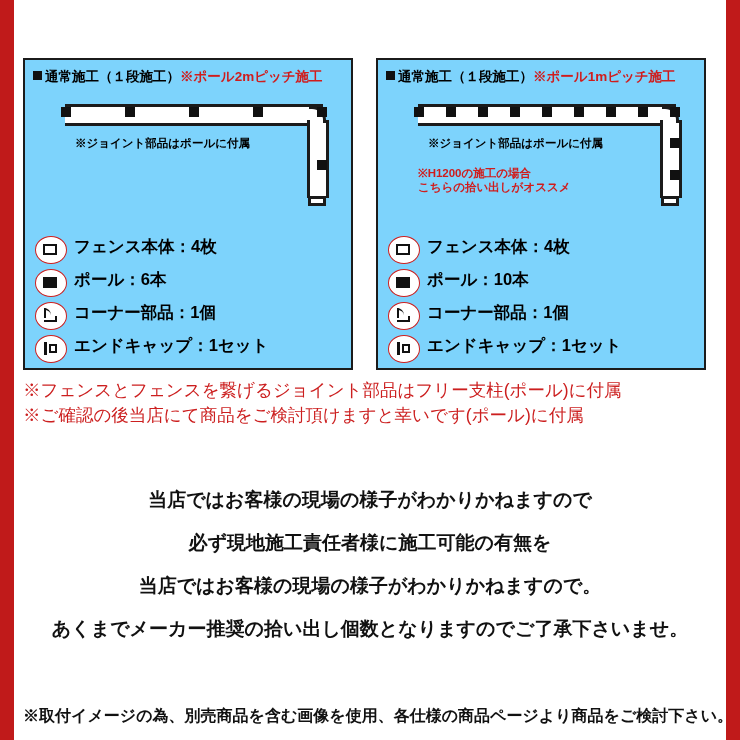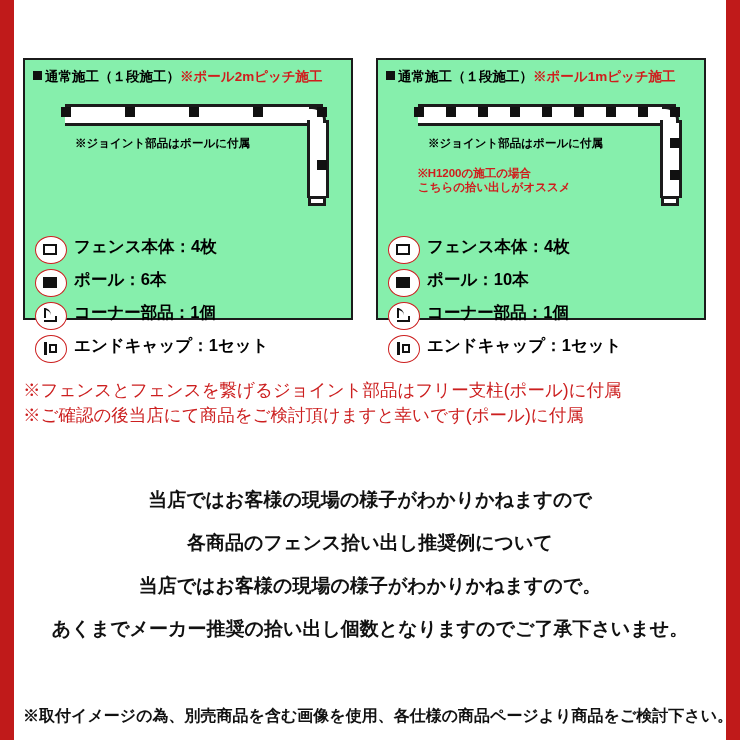--- a/index.html
+++ b/index.html
@@ -67,24 +67,24 @@
     font-weight: bold;
     letter-spacing: 0.5px;
     white-space: nowrap;
   }
 
   
   .panel {
     position: absolute;
     top: 58px;
     width: 330px;
-    height: 262px;
+    height: 312px;
     border: 2px solid #1b1b1b;
     box-sizing: border-box;
-    background: #86efac;
+    background: #7dd3fc;
   }
   .panel.left { left: 4px; }
   .panel.right { left: 357px; }
 
   .panel-head {
     position: absolute;
     left: 8px;
     top: 8px;
     right: 6px;
     font-size: 13.5px;
@@ -413,21 +413,21 @@
       </div>
     </div>
 
     <div class="red-notes">
       <div class="red-note">※フェンスとフェンスを繋げるジョイント部品はフリー支柱(ポール)に付属</div>
       <div class="red-note">※ご確認の後当店にて商品をご検討頂けますと幸いです(ポール)に付属</div>
     </div>
 
     <div class="body-block">
       <div class="body-line">当店ではお客様の現場の様子がわかりかねますので</div>
-      <div class="body-line">各商品のフェンス拾い出し推奨例について</div>
+      <div class="body-line">必ず現地施工責任者様に施工可能の有無を</div>
       <div class="body-line">当店ではお客様の現場の様子がわかりかねますので。</div>
       <div class="body-line last">あくまでメーカー推奨の拾い出し個数となりますのでご了承下さいませ。</div>
     </div>
 
     <div class="footnote">※取付イメージの為、別売商品を含む画像を使用、各仕様の商品ページより商品をご検討下さい。</div>
 
   </div>
 </div>
 
 </body></html>

